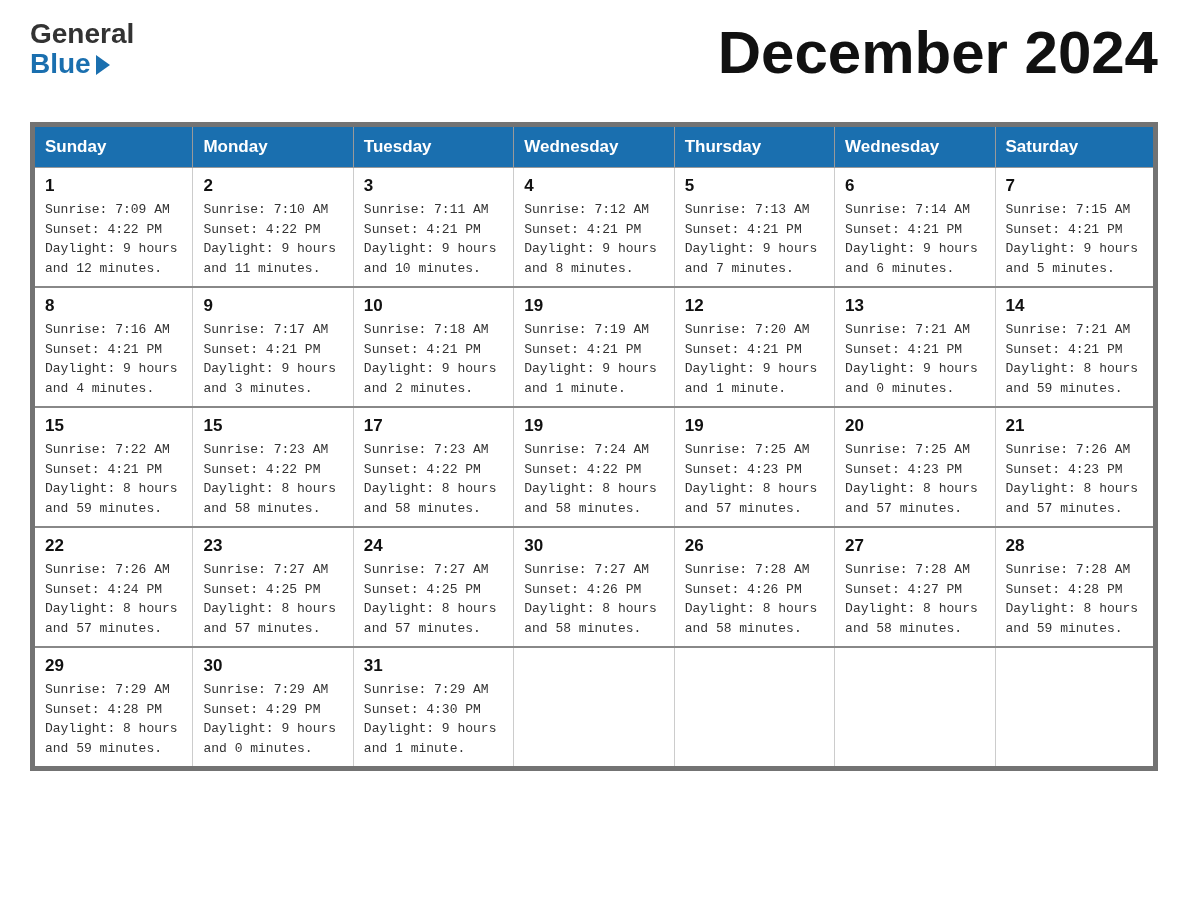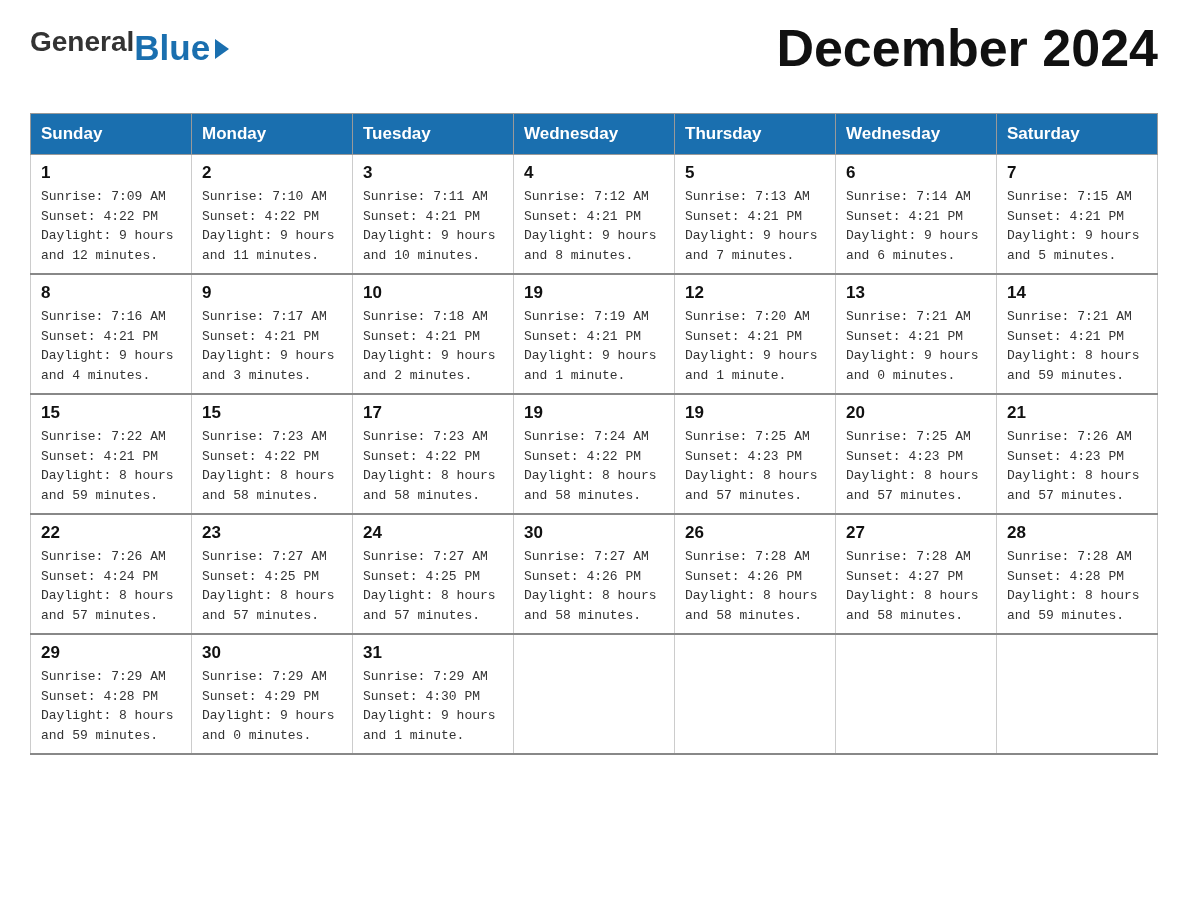--- a/index.html
+++ b/index.html
@@ -11,66 +11,65 @@
       padding: 20px 30px;
     }
     .header {
       display: flex;
       justify-content: space-between;
       align-items: flex-start;
       margin-bottom: 20px;
     }
     .logo {
       display: flex;
-      flex-direction: row;
+      flex-direction: column;
       align-items: flex-start;
-      margin-top: 8px;
     }
     .logo-general {
       font-size: 28px;
       font-weight: bold;
       color: #333;
       line-height: 1;
     }
     .logo-blue {
-      font-size: 35px;
+      font-size: 28px;
       font-weight: bold;
       color: #1a6faf;
       display: flex;
       align-items: center;
       gap: 2px;
     }
     .logo-arrow {
       width: 0;
       height: 0;
       border-left: 14px solid #1a6faf;
       border-top: 10px solid transparent;
       border-bottom: 10px solid transparent;
       display: inline-block;
       margin-left: 3px;
       margin-bottom: -2px;
     }
     .title-block {
       text-align: right;
     }
     .month-year {
-      font-size: 52px;
+      font-size: 60px;
       font-weight: bold;
       color: #111;
       line-height: 1.1;
     }
     .location {
       font-size: 22px;
       color: #444;
       margin-top: 4px;
     }
     .calendar {
       width: 100%;
       border-collapse: collapse;
-      border: 1px solid #737373;
+      border: 5px solid #737373;
       margin-top: 36px;
     }
     .calendar thead tr th {
       background-color: #1a6faf;
       color: #fff;
       font-size: 17px;
       font-weight: bold;
       padding: 10px 10px;
       text-align: left;
       border: 1px solid #999;

